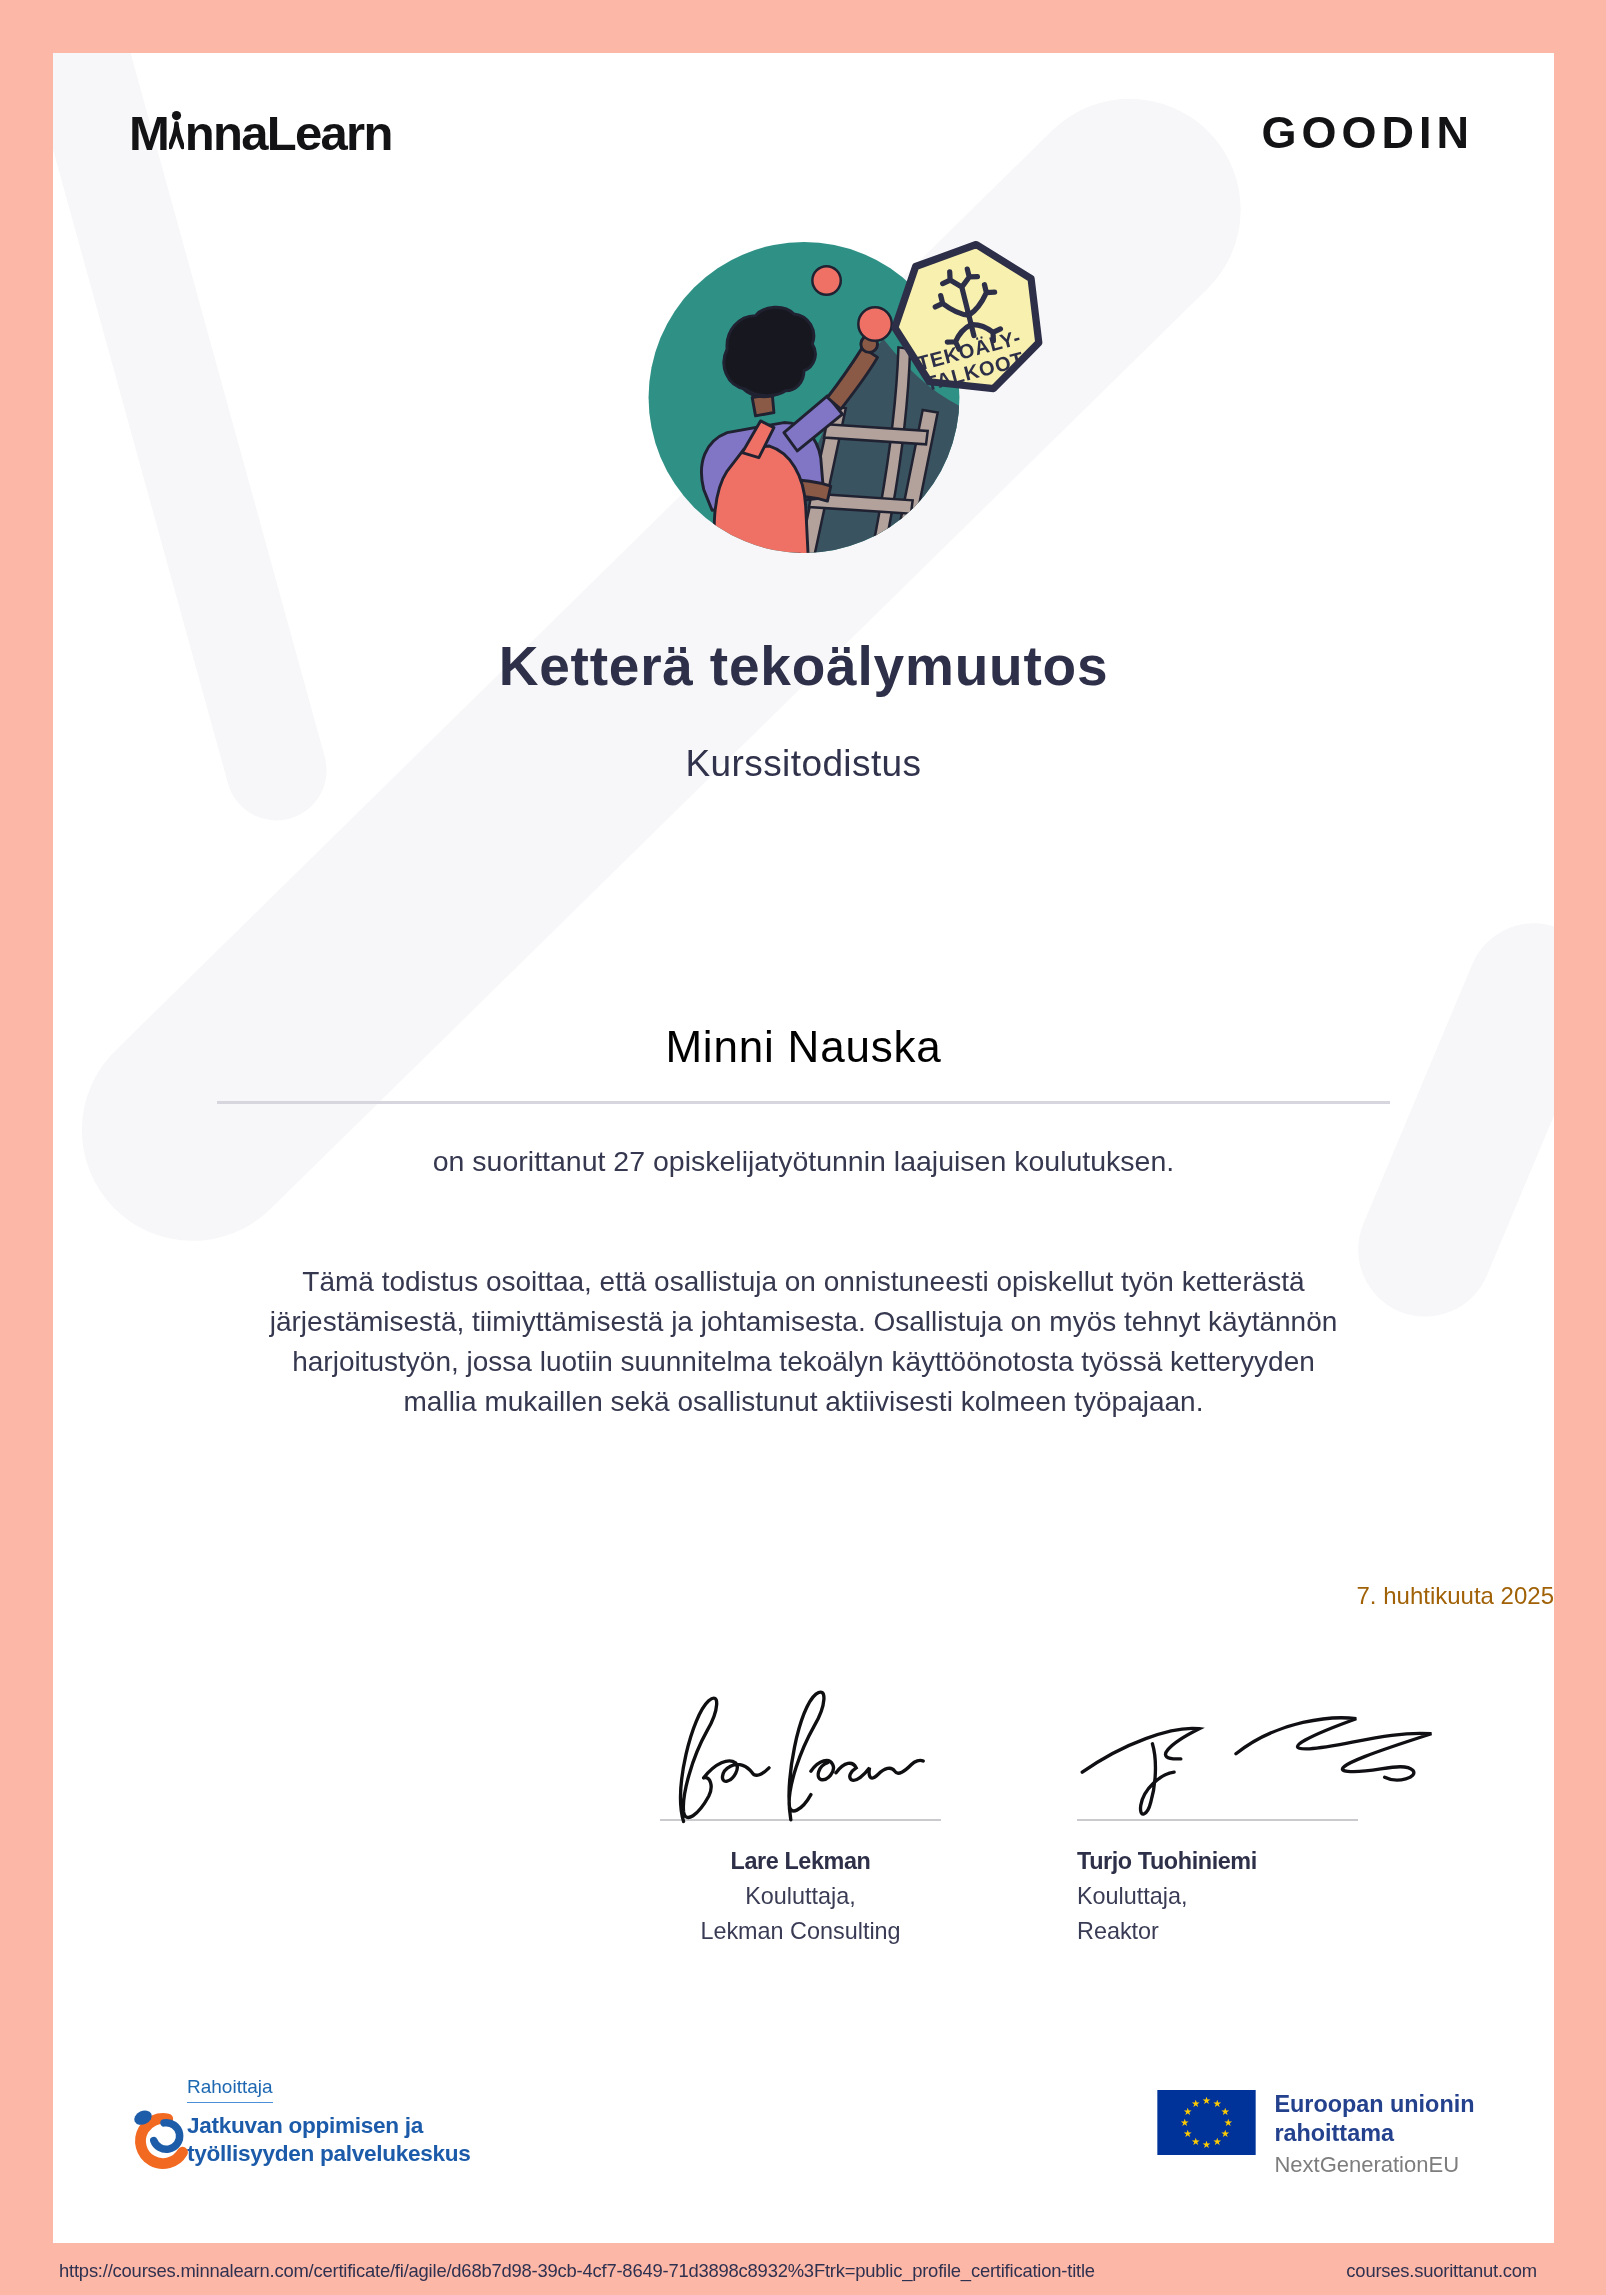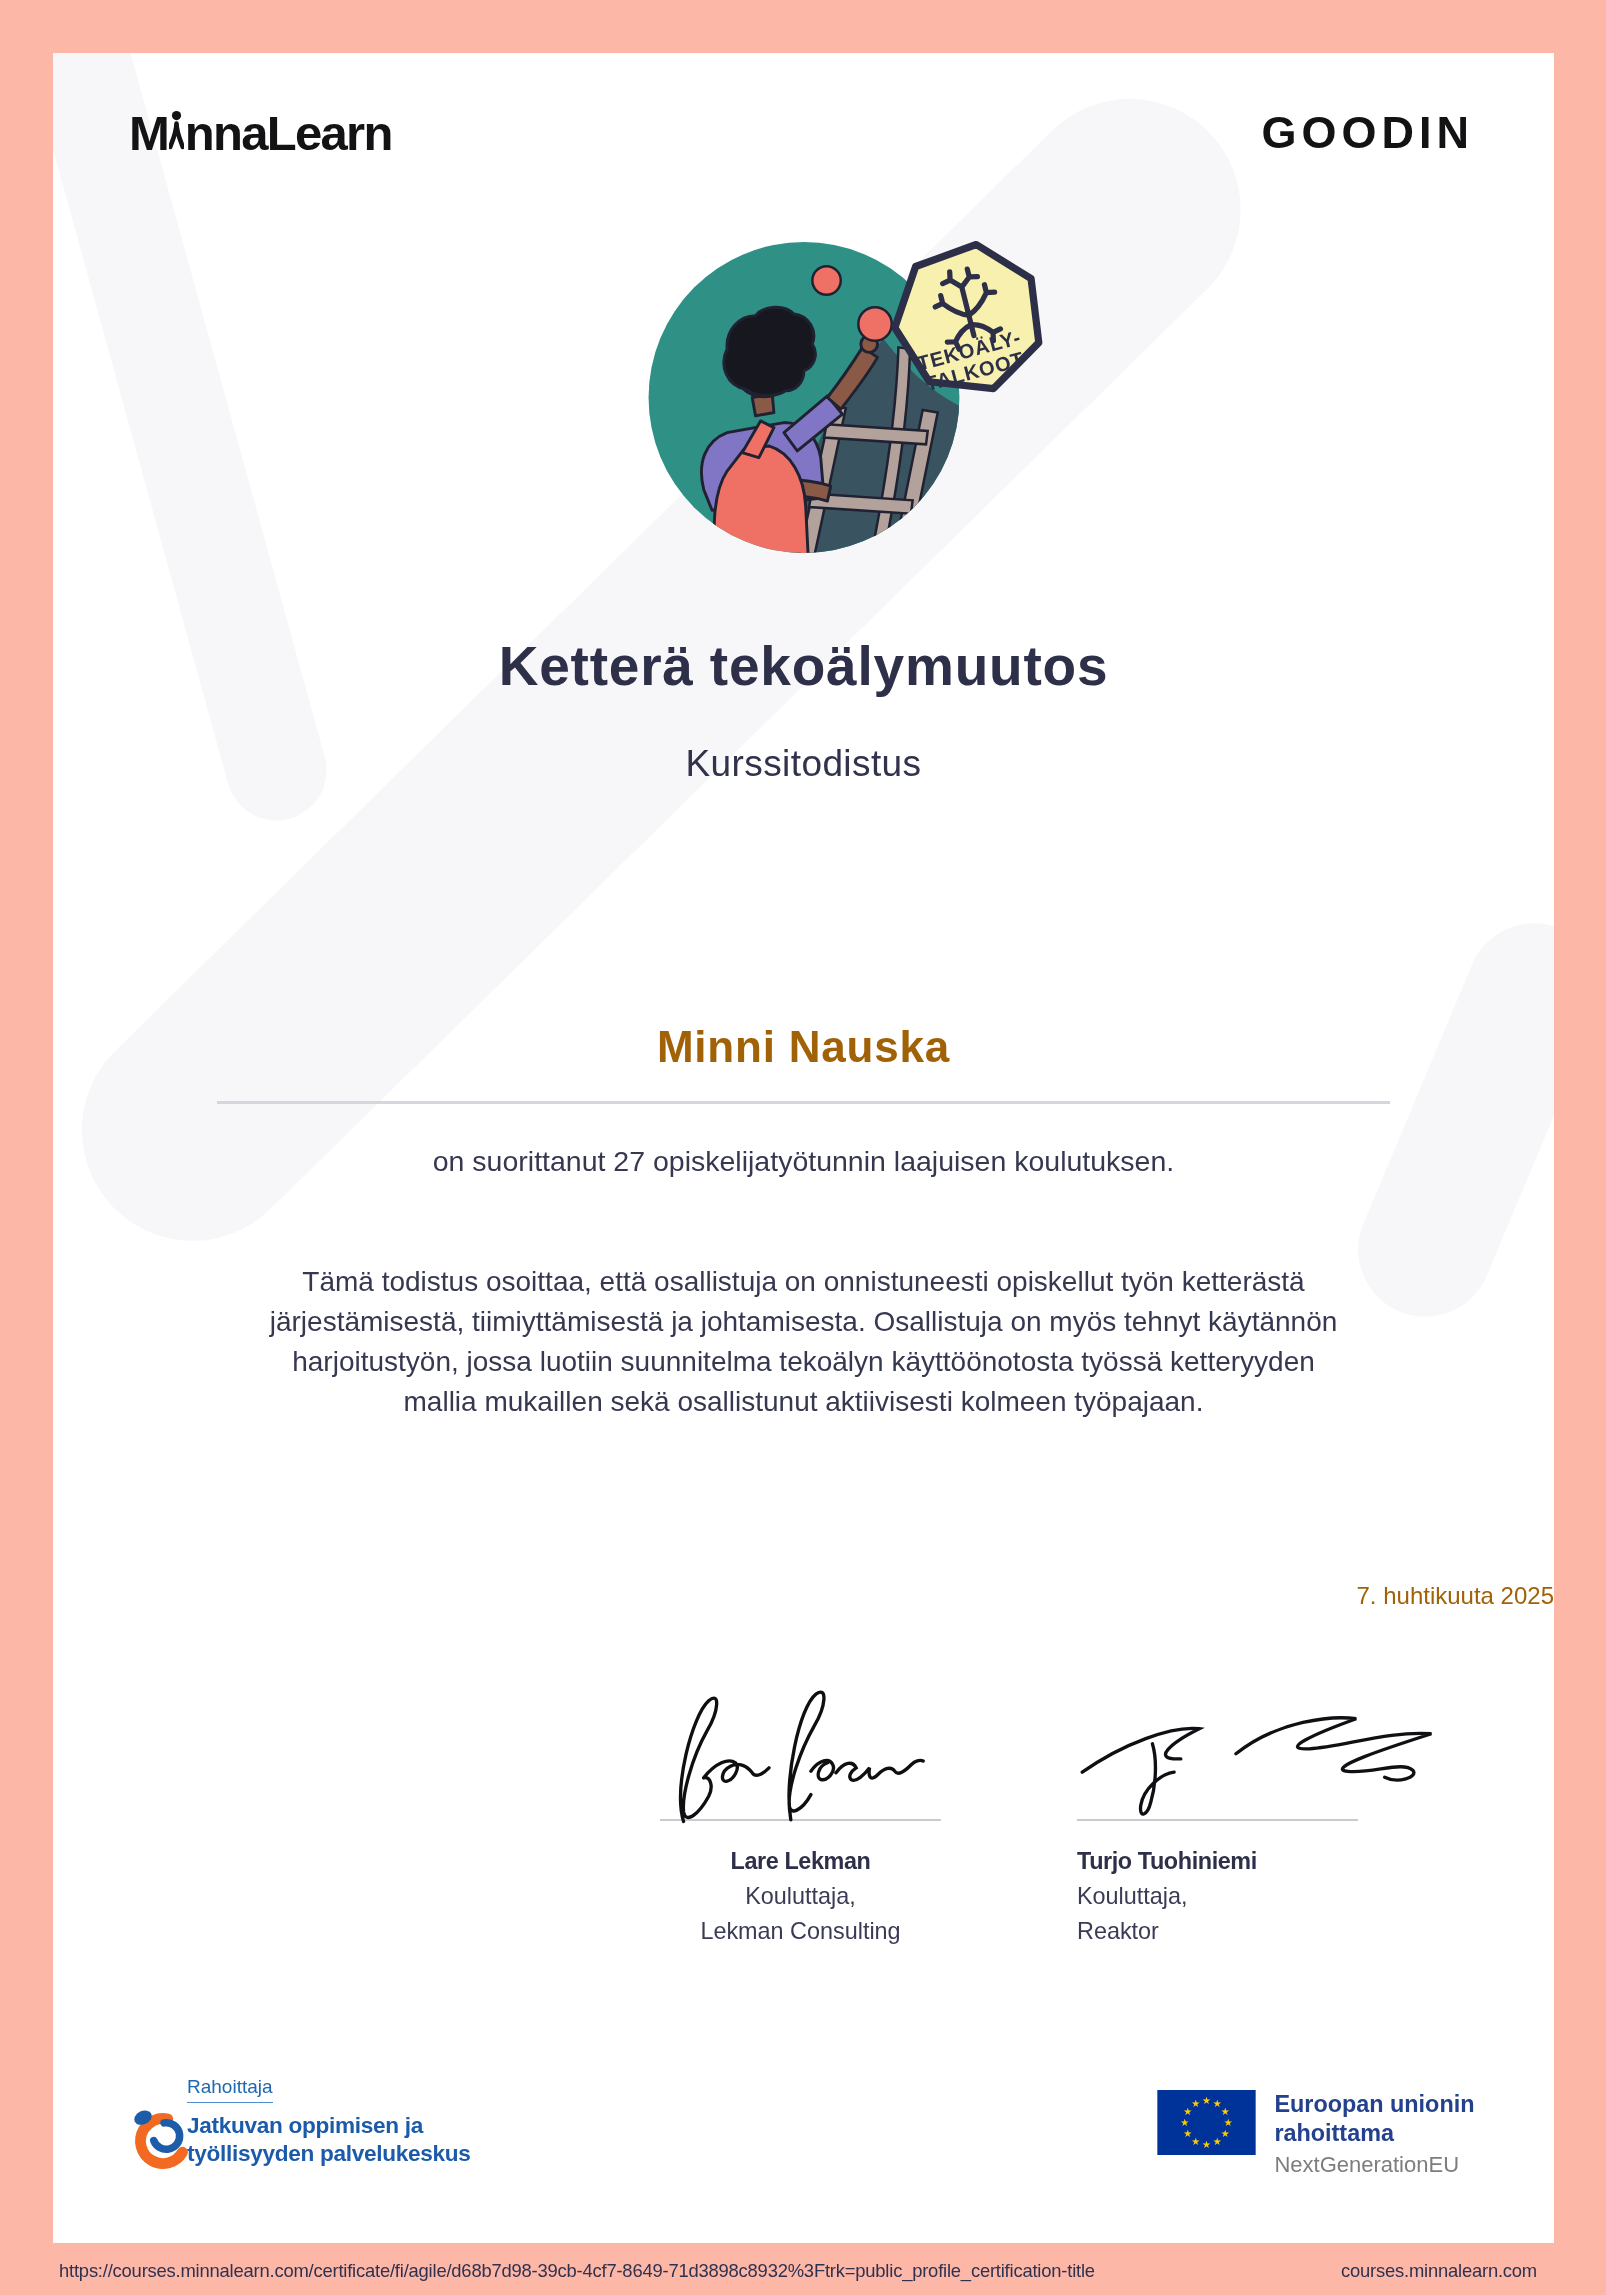--- a/index.html
+++ b/index.html
@@ -26,21 +26,21 @@
   .illustration{position:absolute;left:567px;top:169px;width:368px;height:351px;}
   .badge{position:absolute;left:835px;top:185px;width:161px;height:161px;transform:rotate(-4deg);}
   svg text{font-family:"Liberation Sans",sans-serif;}
 
   .title{position:absolute;top:581px;width:100%;text-align:center;
     font-size:55px;font-weight:bold;letter-spacing:0.8px;color:#2e3049;}
   .subtitle{position:absolute;top:690px;width:100%;text-align:center;
     font-size:37px;letter-spacing:0.4px;color:#31324c;}
 
   .recipient{position:absolute;top:969px;width:100%;text-align:center;
-    font-size:44px;font-weight:700;letter-spacing:0.8px;color:#a16207;}
+    font-size:44px;font-weight:400;letter-spacing:0.8px;color:#000000;}
   .name-line{position:absolute;top:1048px;left:164px;width:1173px;height:2.5px;background:#d7d6de;}
   .completion{position:absolute;top:1092px;width:100%;text-align:center;font-size:28.5px;color:#363850;}
 
   .description{position:absolute;top:1209px;width:100%;text-align:center;
     font-size:28px;line-height:40px;color:#363850;}
 
   .date{position:absolute;top:1529px;width:100%;text-align:right;font-size:24px;color:#a16207;}
 
   .sig-col{position:absolute;width:281px;top:1639px;}
   .sig-col.c1{left:187px;} .sig-col.c2{left:607px;text-align:center;} .sig-col.c3{left:1024px;}
@@ -230,15 +230,15 @@
         </div>
         <div class="eu-ngeu">NextGenerationEU</div>
       </div>
     </div>
 
   </div>
 </div>
 
 <div class="url-bar">
   <span>https://courses.minnalearn.com/certificate/fi/agile/d68b7d98-39cb-4cf7-8649-71d3898c8932%3Ftrk=public_profile_certification-title</span>
-  <span>courses.minnalearn.com</span>
+  <span>courses.suorittanut.com</span>
 </div>
 
 
 </body></html>

